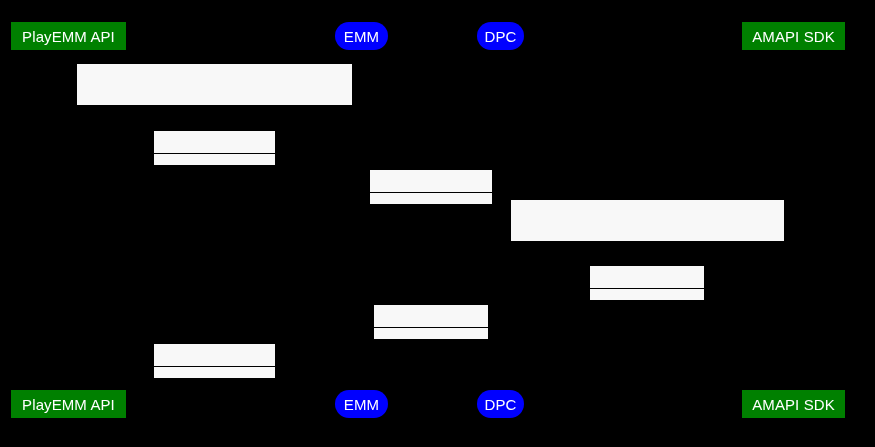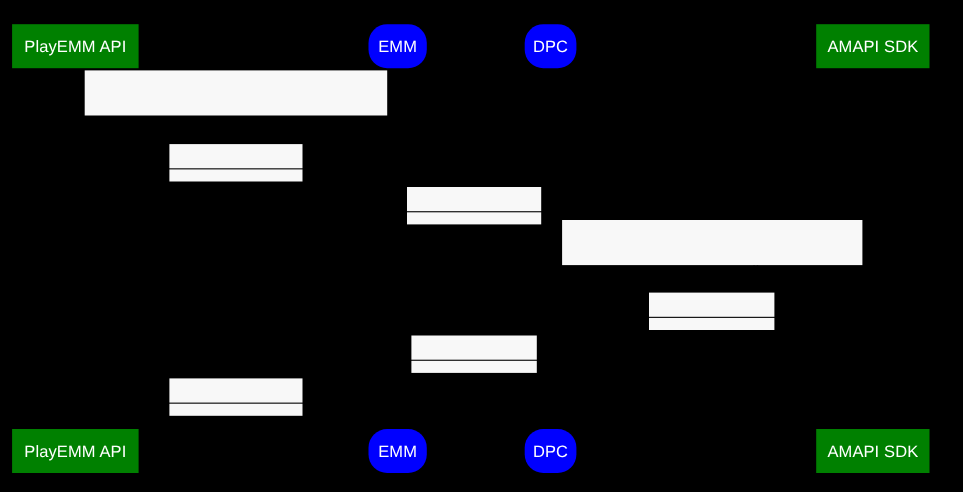--- a/index.html
+++ b/index.html
@@ -17,21 +17,21 @@
     font-family: "Liberation Sans", sans-serif;
   }
 
   
   .participant {
     position: absolute;
     display: flex;
     align-items: center;
     justify-content: center;
     box-sizing: border-box;
-    height: 40px;
+    height: 28px;
     color: #ffffff;
     font-size: 15px;
     font-family: "Liberation Sans", sans-serif;
     white-space: nowrap;
     letter-spacing: 0.1px;
   }
   .participant.green { background: #008000; }
   .participant.blue  { background: #0000ff; border-radius: 17px; }
 
   

